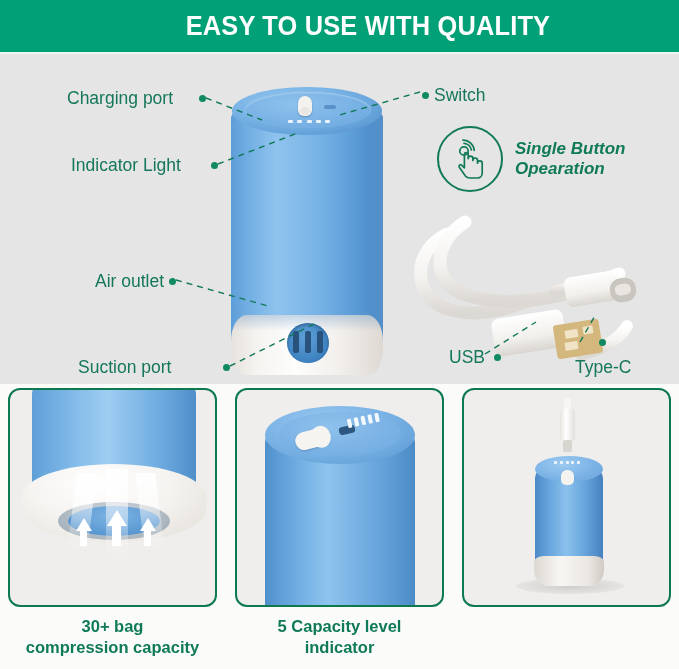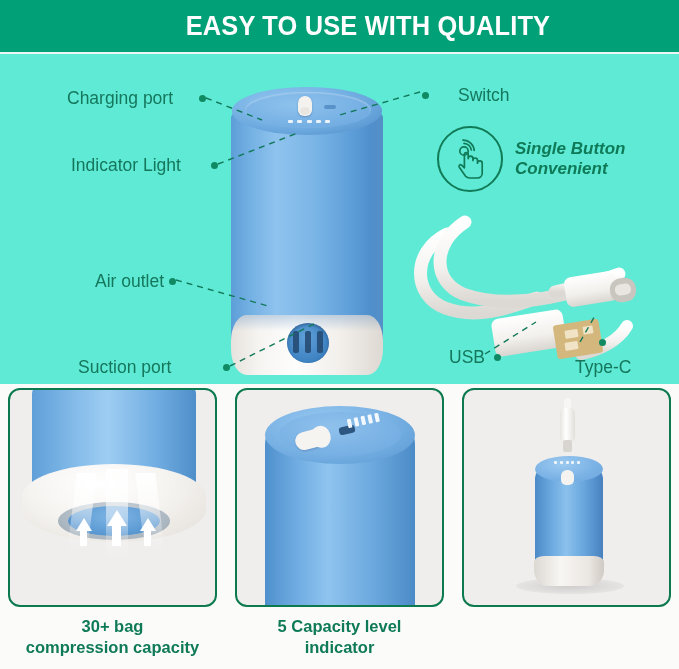--- a/index.html
+++ b/index.html
@@ -40,21 +40,21 @@
     left: 0; top: 52px;
     width: 679px; height: 2px;
     background: #eef6f3;
   }
 
   
   #hero {
     position: absolute;
     left: 0; top: 54px;
     width: 679px; height: 330px;
-    background: #5eead4;
+    background: #e5e5e5;
   }
 
   .callout-label {
     position: absolute;
     color: #15775C;
     font-size: 17.5px;
     font-family: "Liberation Sans", sans-serif;
     white-space: nowrap;
   }
   .callout-dot {
@@ -507,21 +507,21 @@
 
   <div class="callout-label" style="left:71px; top:101px;">Indicator Light</div>
   <div class="callout-dot" style="left:211px; top:108px;"></div>
 
   <div class="callout-label" style="left:95px; top:217px;">Air outlet</div>
   <div class="callout-dot" style="left:169px; top:224px;"></div>
 
   <div class="callout-label" style="left:78px; top:303px;">Suction port</div>
   <div class="callout-dot" style="left:223px; top:310px;"></div>
 
-  <div class="callout-label" style="left:434px; top:31px;margin-left:24px;">Switch</div>
+  <div class="callout-label" style="left:434px; top:31px;">Switch</div>
   <div class="callout-dot" style="left:422px; top:38px;"></div>
 
   <div class="callout-label" style="left:449px; top:293px;">USB</div>
   <div class="callout-dot" style="left:494px; top:300px;"></div>
 
   <div class="callout-label" style="left:575px; top:303px;">Type-C</div>
   <div class="callout-dot" style="left:599px; top:285px;"></div>
 
   <div id="single-button-badge">
     <div id="tap-icon-circle">
@@ -534,21 +534,21 @@
                    C18.6,40.5 20.2,41 21.9,41 L29.5,41 C32.2,41 34.2,38.9 34.2,36.3
                    L34.2,26.2 C34.2,24.8 33.1,23.8 31.8,23.8 C30.5,23.8 29.5,24.8 29.5,26.2
                    L29.5,23.4 C29.5,22 28.4,21 27.2,21 C25.9,21 24.9,22 24.9,23.4
                    L24.9,21.6 C24.9,20.2 23.8,19.2 22.5,19.2 C21.3,19.2 20.2,20.2 20.2,21.6
                    L20.2,17.6 C20.2,16.5 19.4,15.6 18.3,15.6 C17.2,15.6 16.4,16.5 16.4,17.6 Z"></path>
         </g>
       </svg>
     </div>
     <div id="single-button-text">
       <div>Single Button</div>
-      <div>Convenient</div>
+      <div>Opearation</div>
     </div>
   </div>
 </div>
 
 <div id="panels">
 
   <div class="panel" id="panel-1">
     <div class="panel-frame">
       <div class="p1-body"></div>
       <div class="p1-collar"></div>

